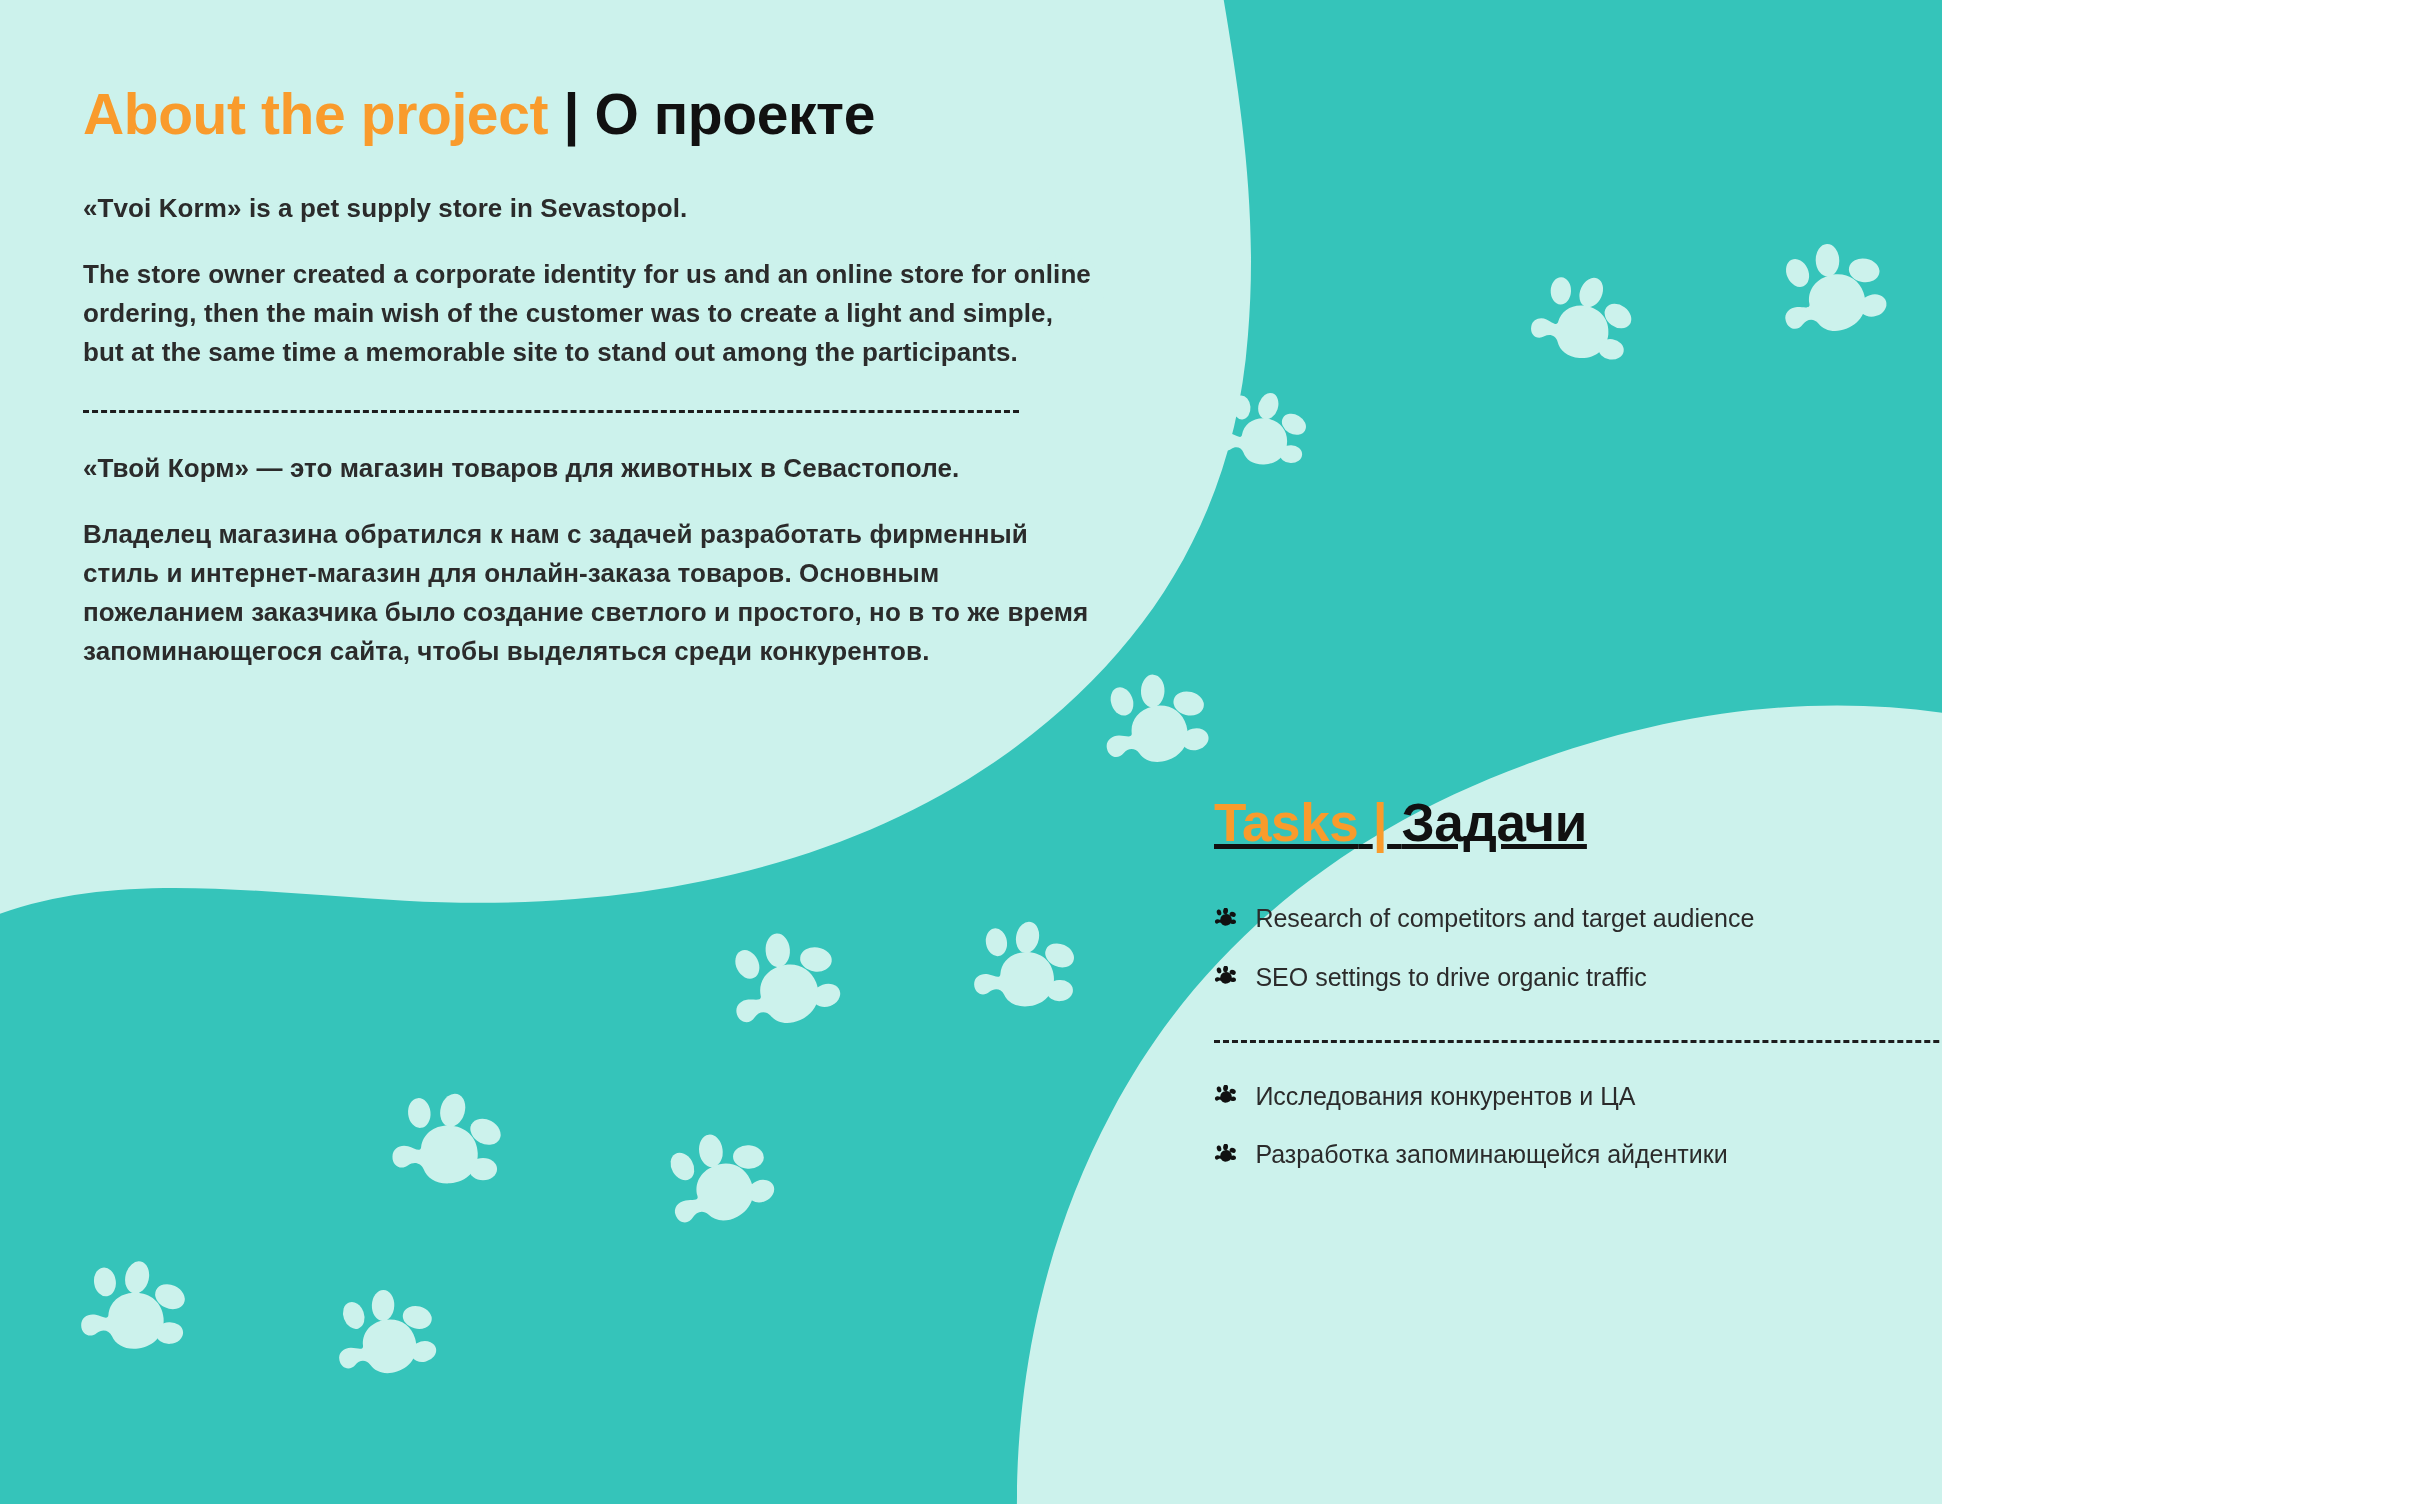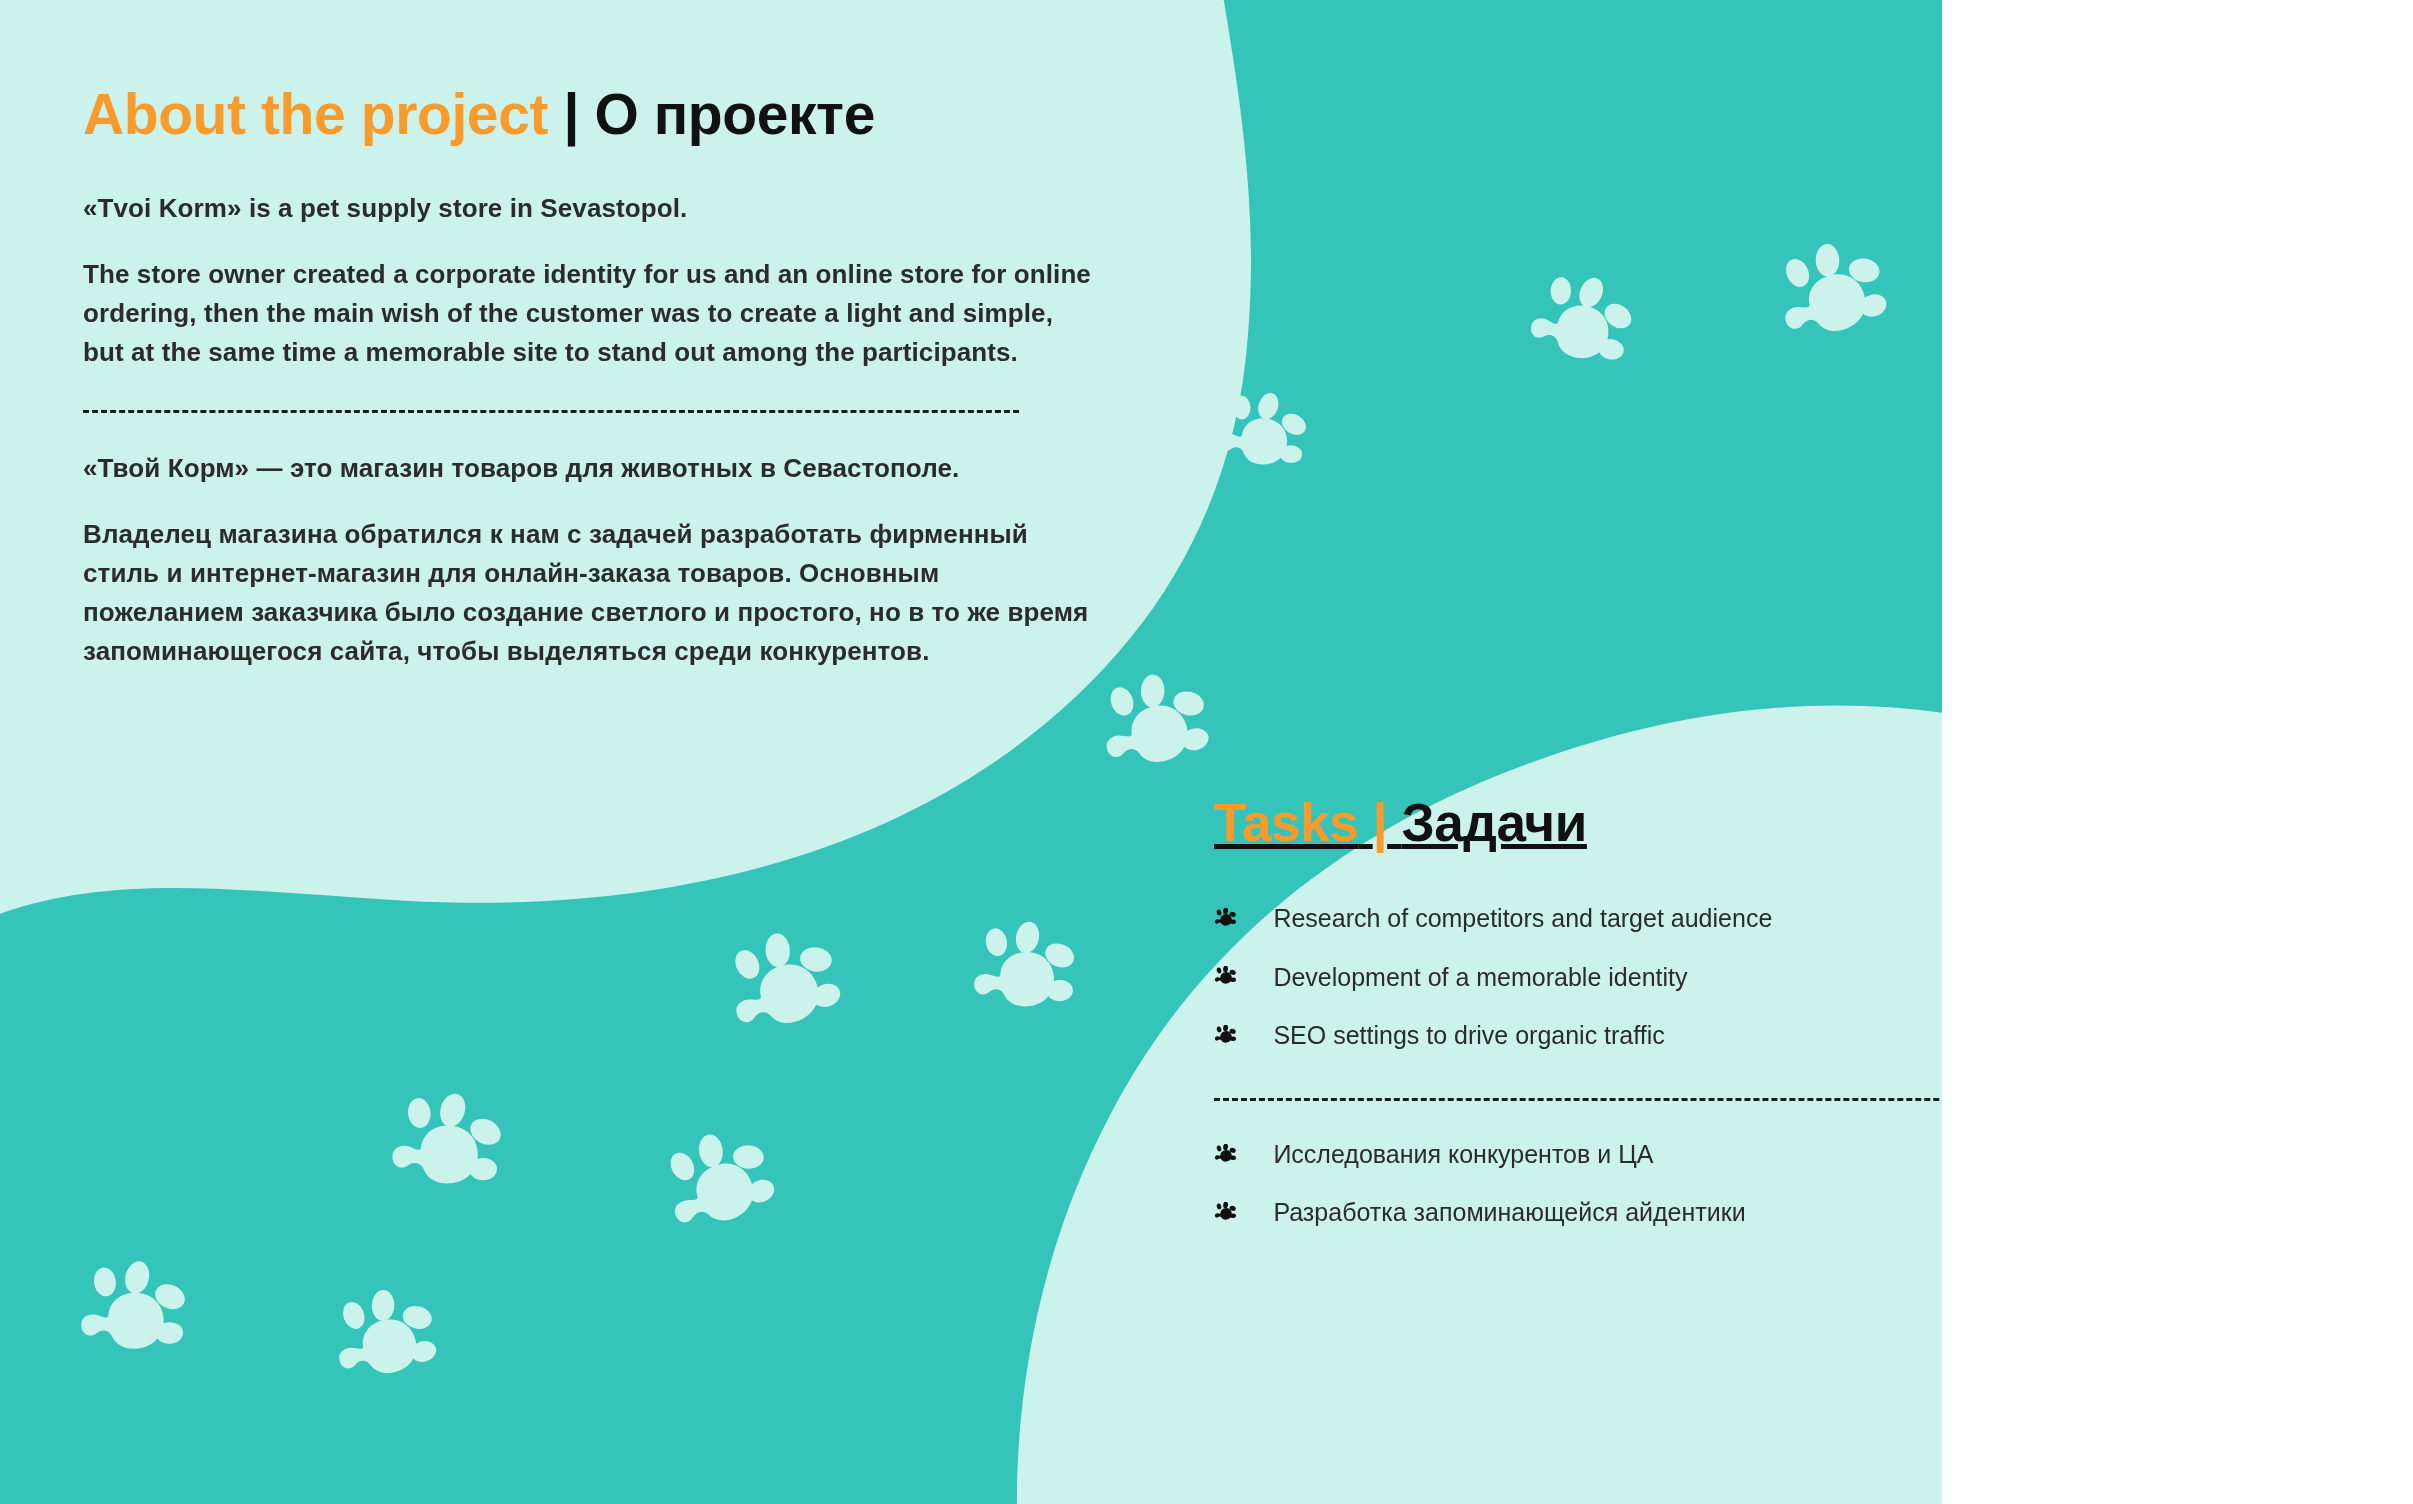--- a/index.html
+++ b/index.html
@@ -109,21 +109,21 @@
   }
 
   ul.task-list {
     list-style: none;
     margin: 0;
     padding: 0;
   }
   ul.task-list li {
     display: flex;
     align-items: center;
-    gap: 37px;
+    gap: 19px;
     font-size: 25px;
     line-height: 1.2;
     color: #2b2b2b;
     padding: 0;
     margin-bottom: 28.4px;
   }
   ul.task-list li:last-child { margin-bottom: 0; }
 
   .paw-bullet {
     flex: 0 0 auto;
@@ -233,32 +233,20 @@
         <li>
           <svg class="paw-bullet" viewBox="0 0 120 95" aria-hidden="true">
             <g fill="#111111">
               <path d="M34,52 C34,38 44,27 60,25 C78,23 92,33 95,50 C98,68 88,82 70,86 C56,89 45,84 40,75 C36,68 28,68 23,73 C16,80 6,76 5,66 C4,57 12,52 20,53 C27,54 34,58 34,52 Z"></path>
               <ellipse cx="27" cy="16" rx="12" ry="16" transform="rotate(-14 27 16)"></ellipse>
               <ellipse cx="62" cy="8" rx="13" ry="18" transform="rotate(8 62 8)"></ellipse>
               <ellipse cx="100" cy="26" rx="17" ry="13" transform="rotate(20 100 26)"></ellipse>
               <ellipse cx="103" cy="66" rx="15" ry="12" transform="rotate(-8 103 66)"></ellipse>
             </g>
           </svg>
-          <span>Development of a memorable identity</span>
-        </li>
-        <li>
-          <svg class="paw-bullet" viewBox="0 0 120 95" aria-hidden="true">
-            <g fill="#111111">
-              <path d="M34,52 C34,38 44,27 60,25 C78,23 92,33 95,50 C98,68 88,82 70,86 C56,89 45,84 40,75 C36,68 28,68 23,73 C16,80 6,76 5,66 C4,57 12,52 20,53 C27,54 34,58 34,52 Z"></path>
-              <ellipse cx="27" cy="16" rx="12" ry="16" transform="rotate(-14 27 16)"></ellipse>
-              <ellipse cx="62" cy="8" rx="13" ry="18" transform="rotate(8 62 8)"></ellipse>
-              <ellipse cx="100" cy="26" rx="17" ry="13" transform="rotate(20 100 26)"></ellipse>
-              <ellipse cx="103" cy="66" rx="15" ry="12" transform="rotate(-8 103 66)"></ellipse>
-            </g>
-          </svg>
           <span>SEO settings to drive organic traffic</span>
         </li>
       </ul>
 
     <hr class="divider" id="tasks-divider">
 
     <ul class="task-list" id="tasks-ru-list">
         <li>
           <svg class="paw-bullet" viewBox="0 0 120 95" aria-hidden="true">
             <g fill="#111111">

